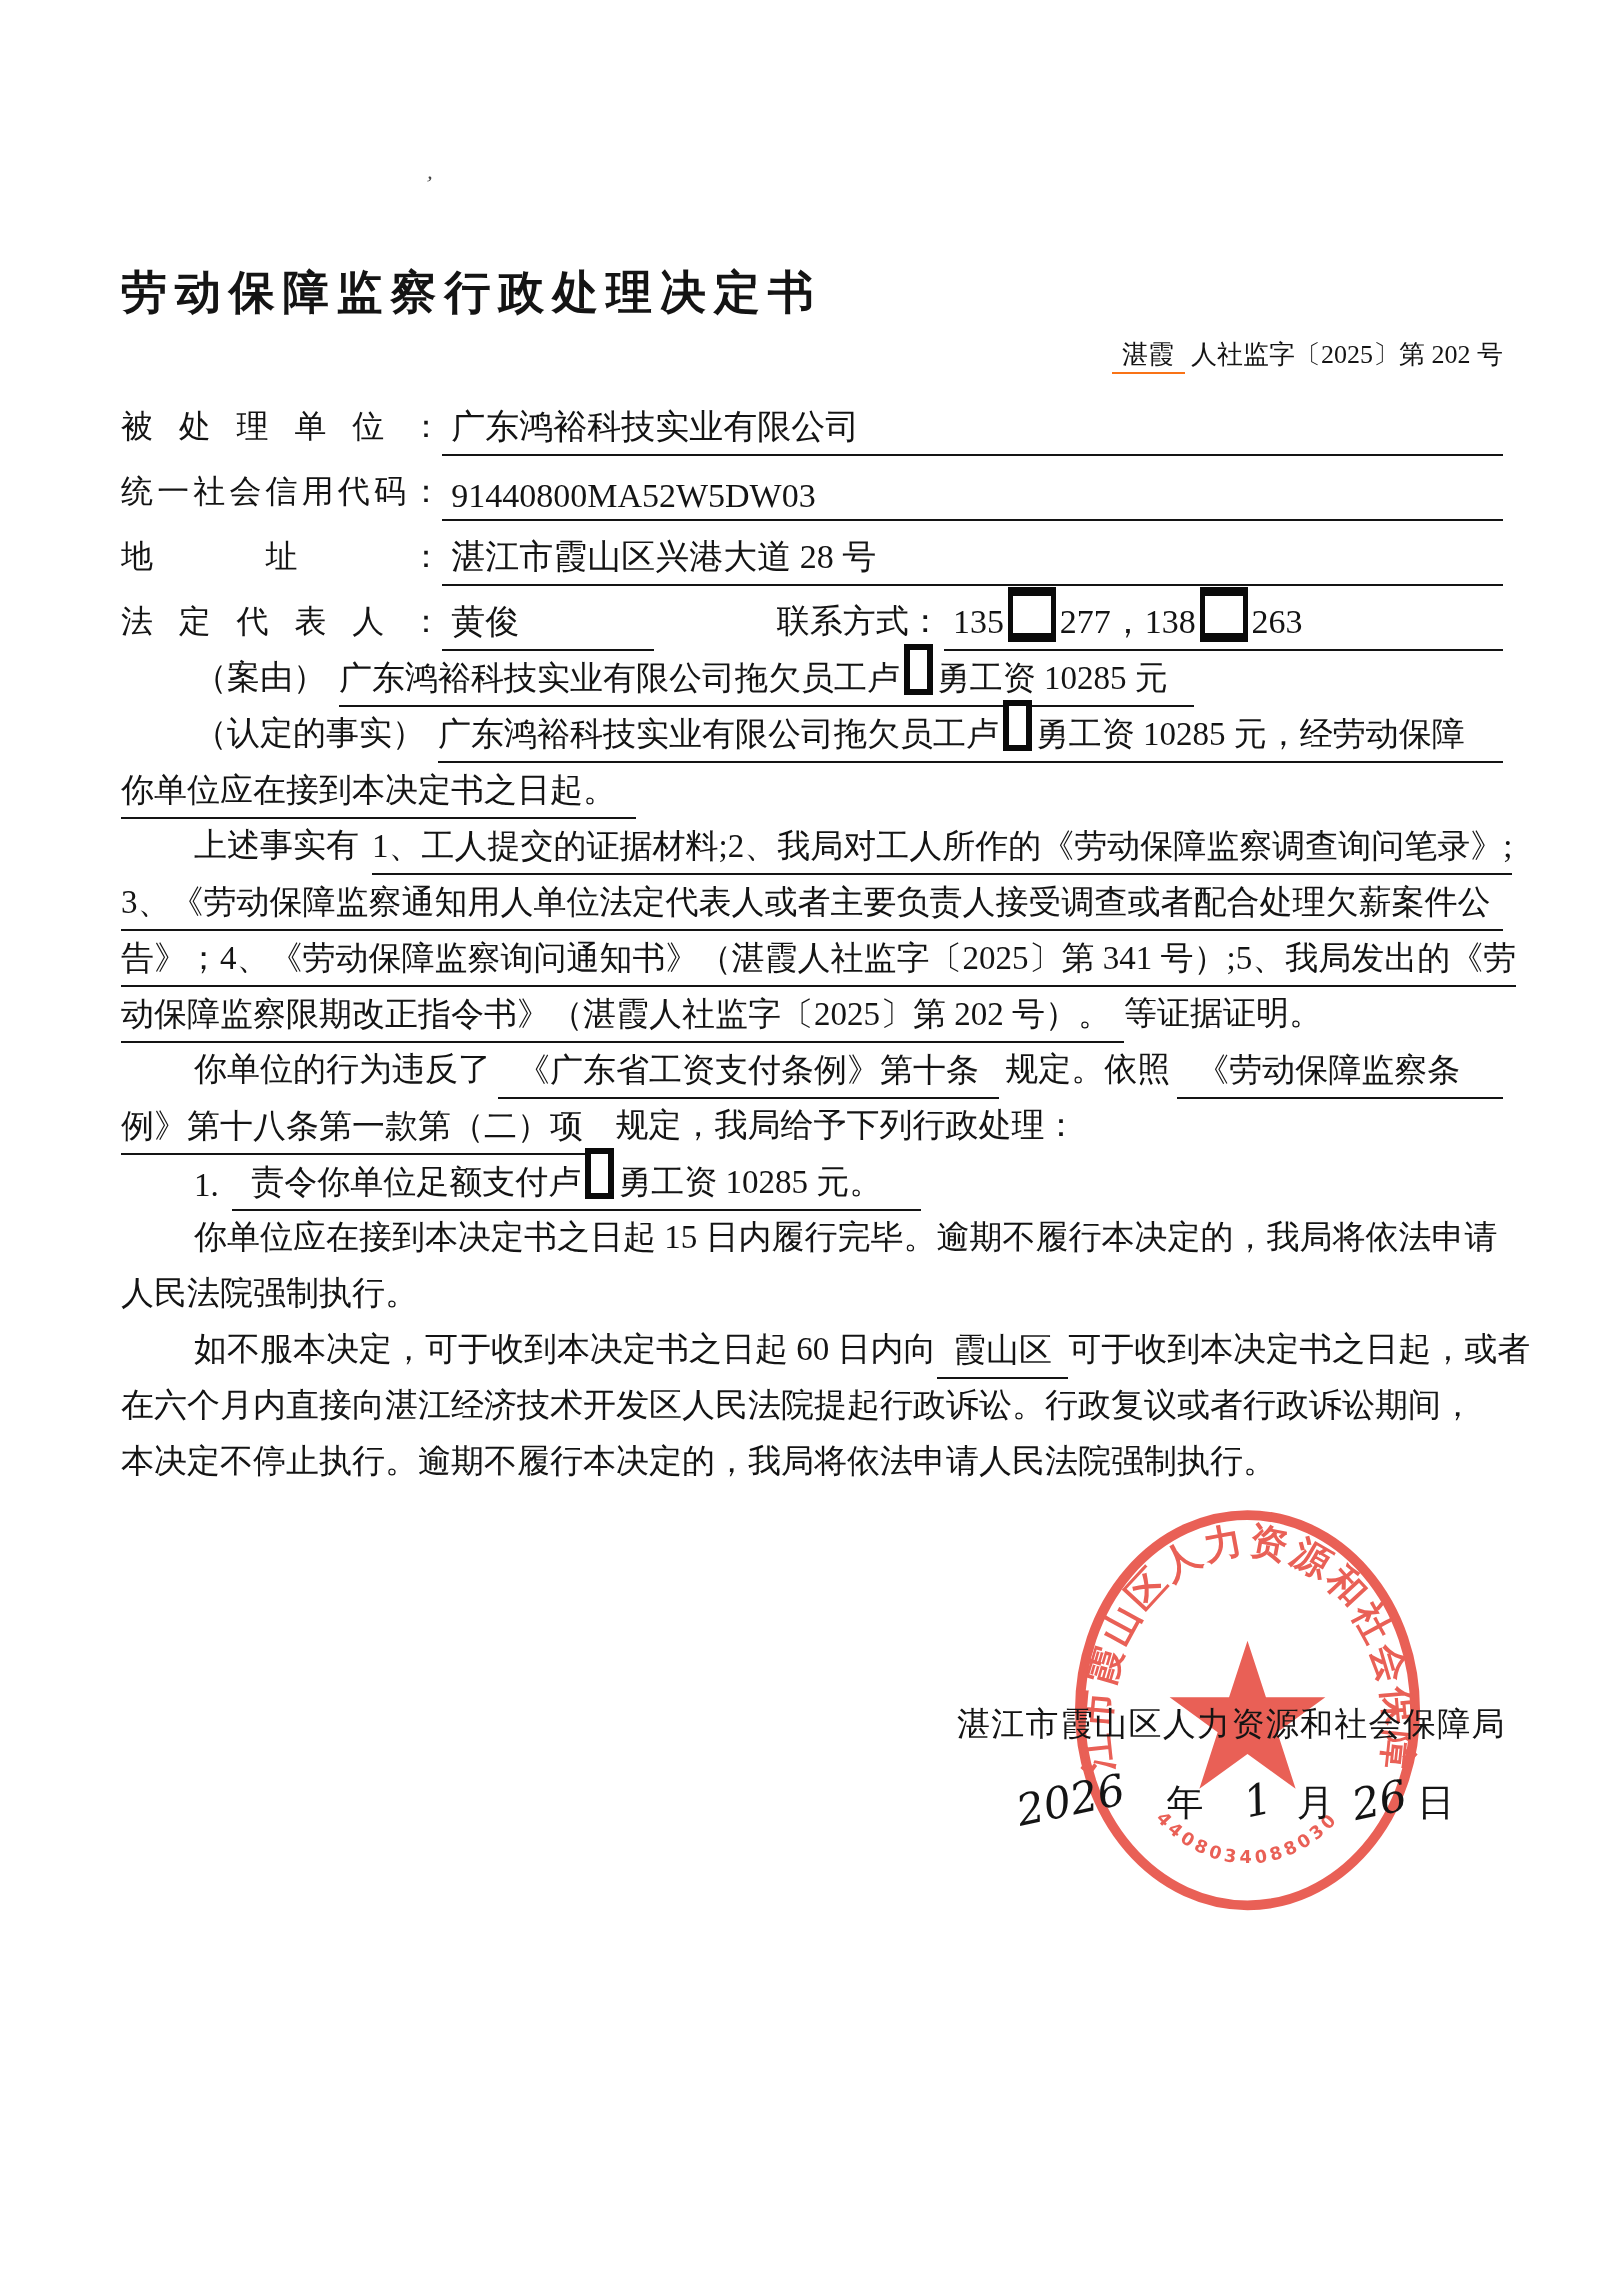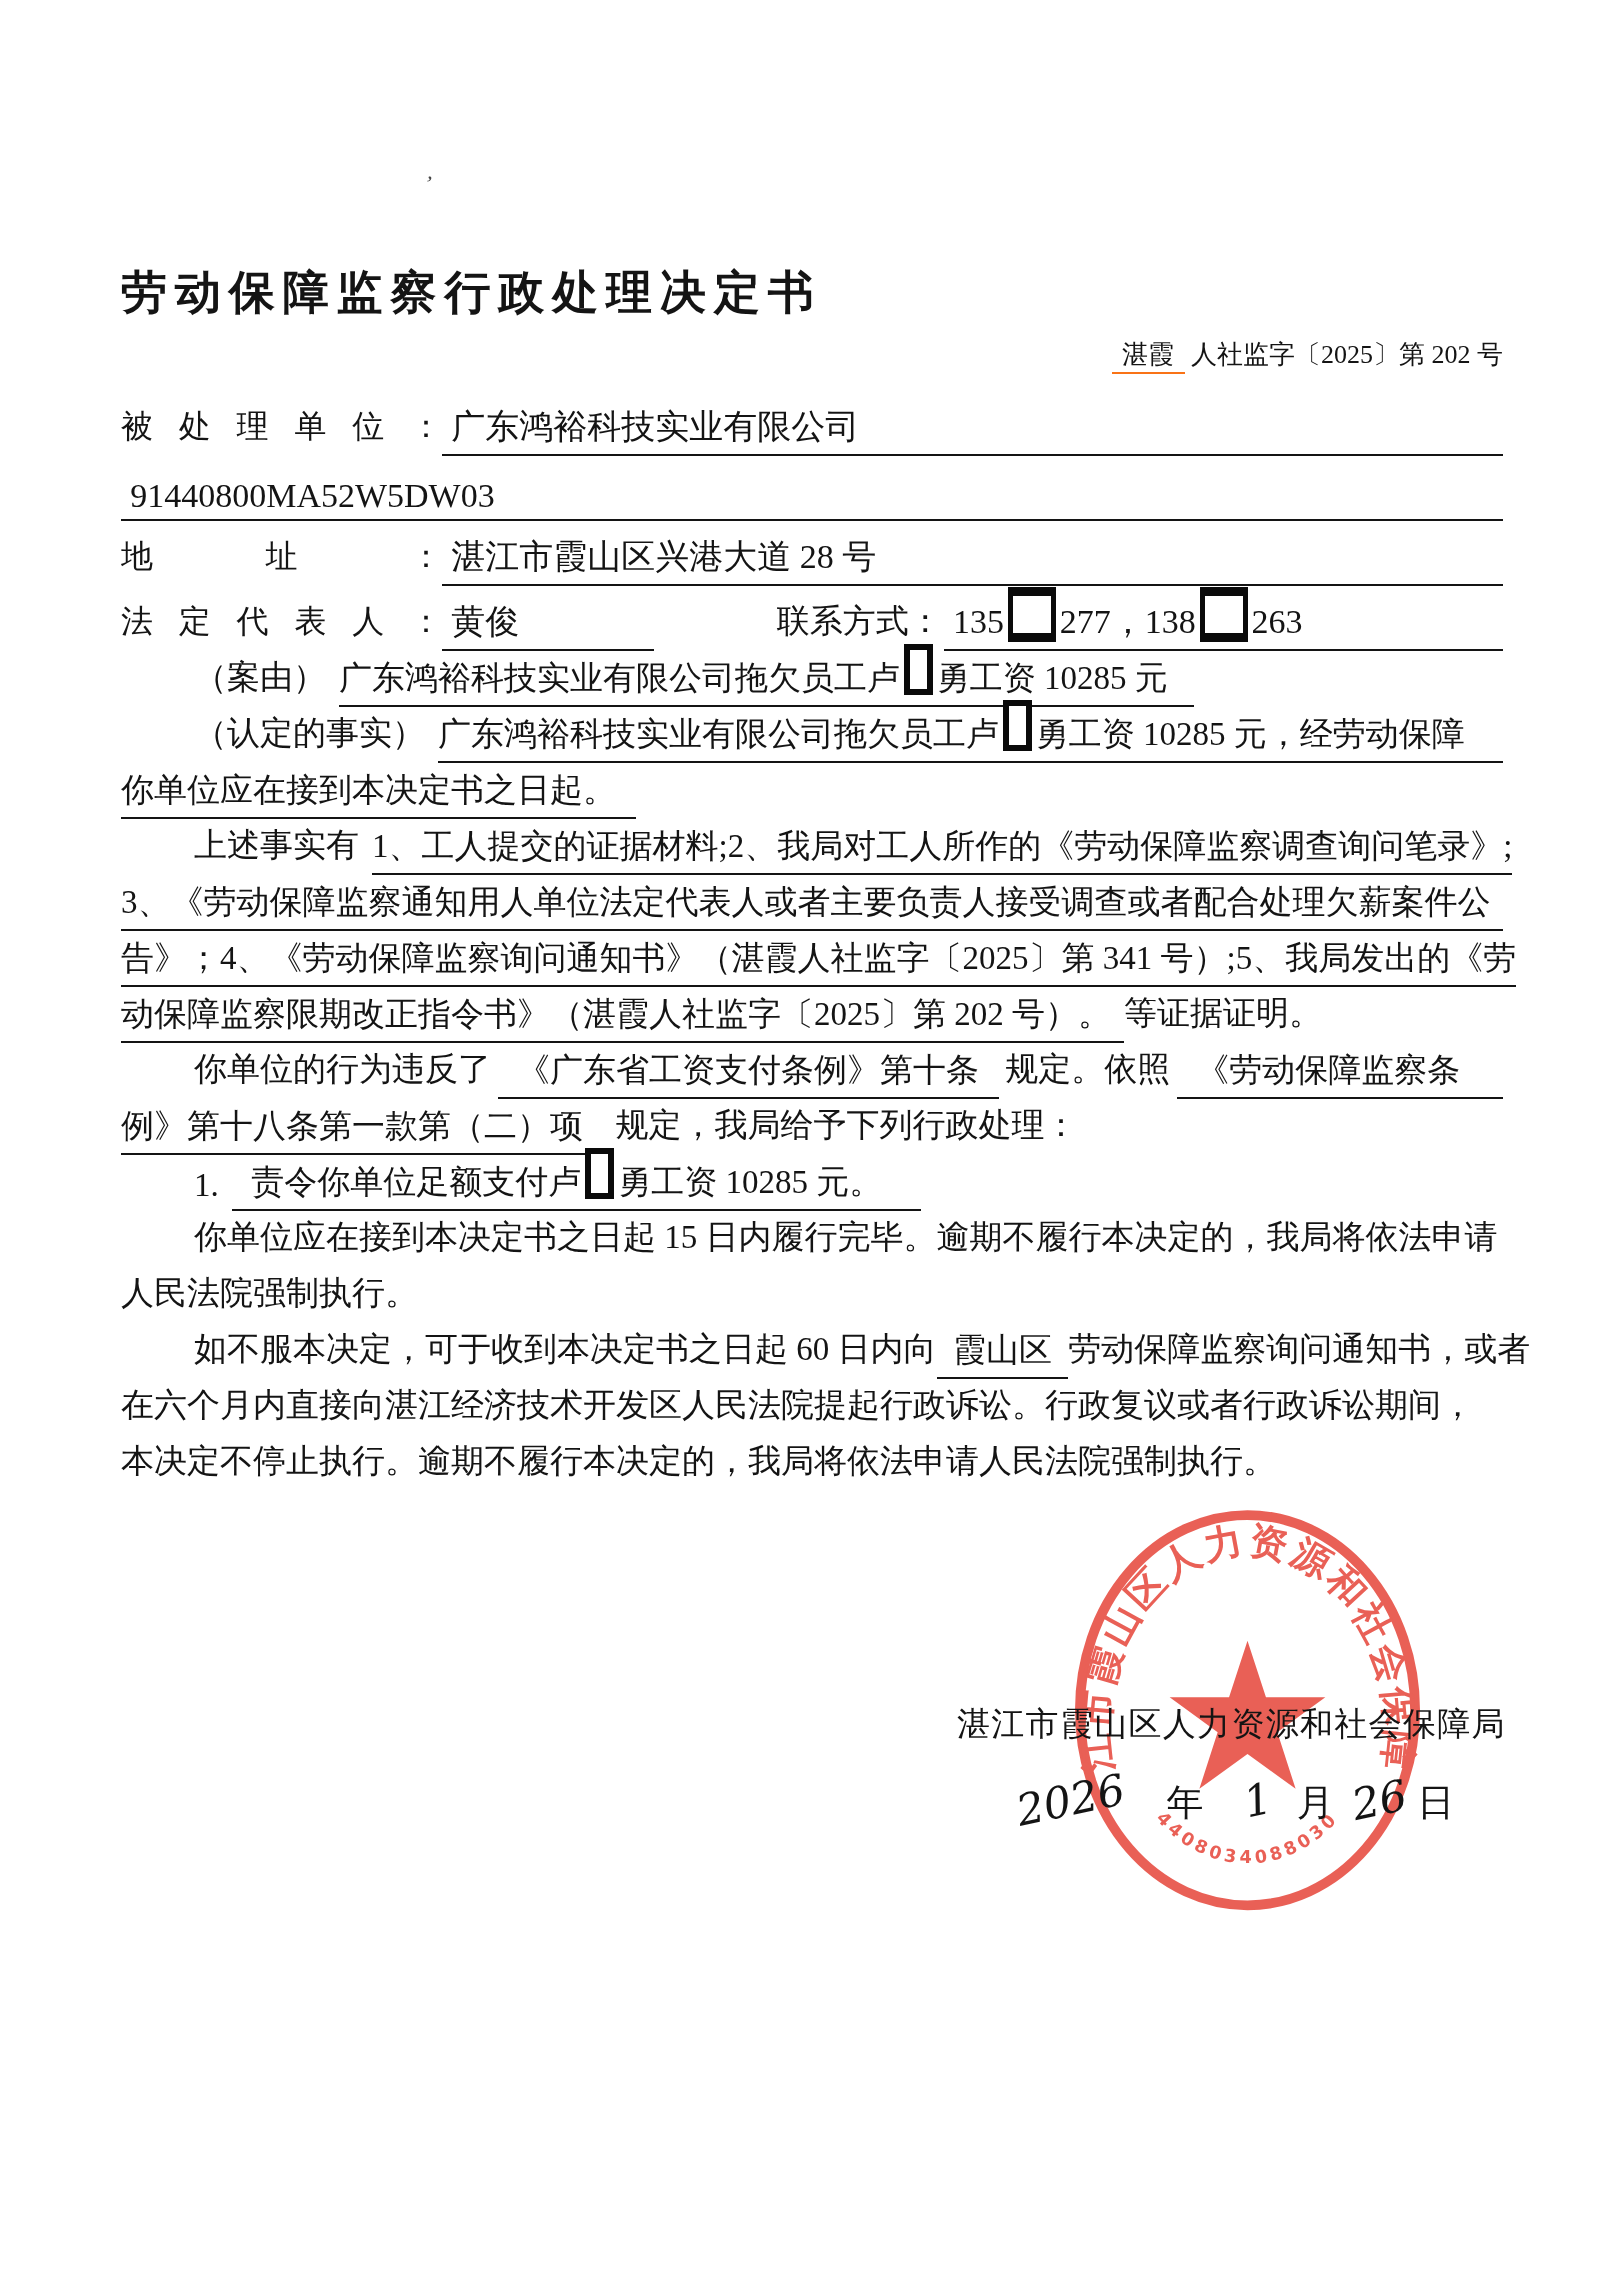--- a/index.html
+++ b/index.html
@@ -85,20 +85,21 @@
 
     <h1 class="title">劳动保障监察行政处理决定书</h1>
 
     <div class="docno"><span class="u2">湛霞</span><span> 人社监字〔2025〕第 202 号</span></div>
 
     <div class="frow">
       <span class="flabel">被处理单位：</span>
       <span class="fvalue grow">广东鸿裕科技实业有限公司</span>
     </div>
     <div class="frow">
+      <span class="flabel">统一社会信用代码：</span>
       <span class="fvalue grow">91440800MA52W5DW03</span>
     </div>
     <div class="frow">
       <span class="flabel">地址：</span>
       <span class="fvalue grow">湛江市霞山区兴港大道 28 号</span>
     </div>
     <div class="frow">
       <span class="flabel">法定代表人：</span>
       <span class="fvalue fixedw">黄俊</span>
       <span class="flabel2">联系方式：</span>
@@ -159,21 +160,21 @@
       <span class="p">你单位应在接到本决定书之日起 15 日内履行完毕。逾期不履行本决定的，我局将依法申请</span>
     </div>
     <div class="line">
       <span class="p">人民法院强制执行。</span>
     </div>
 
     <div class="line">
       <span class="ind p"></span>
       <span class="p">如不服本决定，可于收到本决定书之日起 60 日内向</span>
       <span class="u px25">霞山区</span>
-      <span class="p">劳动保障监察询问通知书，或者</span>
+      <span class="p">可于收到本决定书之日起，或者</span>
     </div>
     <div class="line">
       <span class="p">在六个月内直接向湛江经济技术开发区人民法院提起行政诉讼。行政复议或者行政诉讼期间，</span>
     </div>
     <div class="line">
       <span class="p">本决定不停止执行。逾期不履行本决定的，我局将依法申请人民法院强制执行。</span>
     </div>
 
   </div>
 

